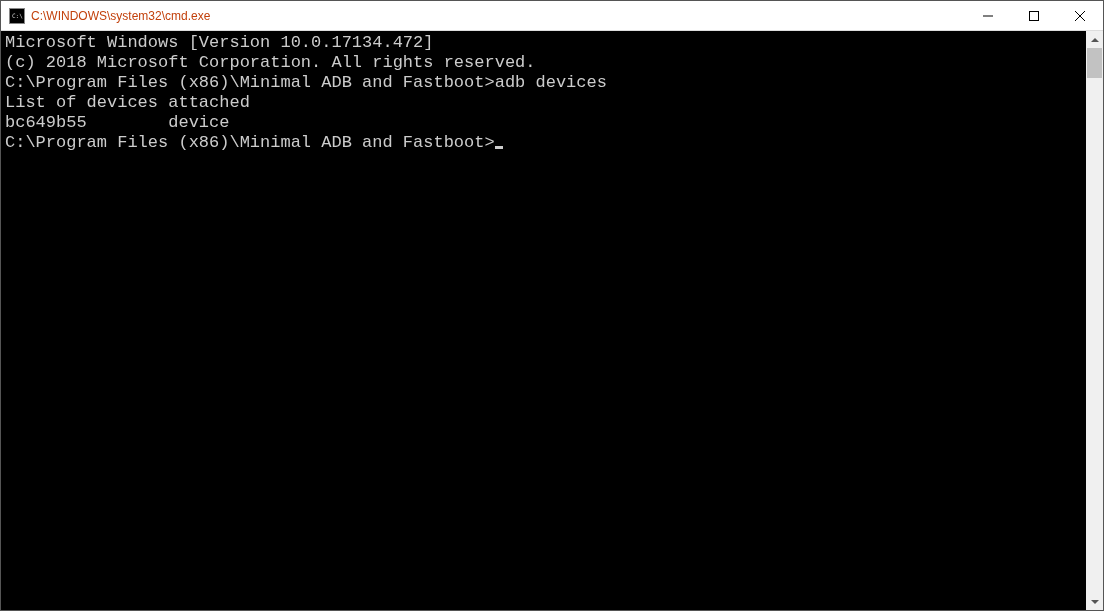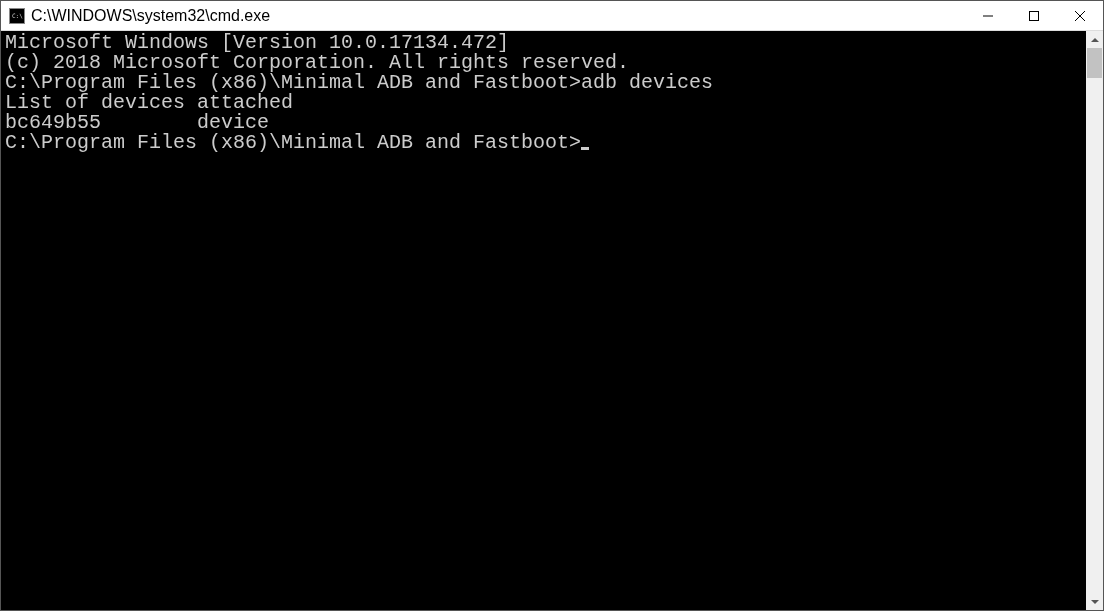--- a/index.html
+++ b/index.html
@@ -41,22 +41,22 @@
       justify-content: center;
       background: #000;
       border: 1px solid #888;
     }
     .titlebar-icon svg {
       width: 12px;
       height: 10px;
     }
     .titlebar-title {
       flex: 1;
-      font-size: 16px;
-      color: #000000;
+      font-size: 12px;
+      color: #c2410c;
       white-space: nowrap;
     }
     .window-controls {
       display: flex;
       height: 100%;
     }
     .window-control {
       width: 46px;
       height: 100%;
       display: flex;
@@ -70,21 +70,21 @@
       flex: 1;
       display: flex;
       background: #000;
       position: relative;
     }
     .terminal {
       flex: 1;
       background: #000;
       color: #ccc;
       font-family: Consolas, "Courier New", monospace;
-      font-size: 20px;
+      font-size: 17px;
       line-height: 20px;
       padding: 2px 4px;
       white-space: pre;
       overflow: hidden;
     }
     .terminal .line {
       white-space: pre;
     }
     .cursor {
       display: inline-block;

